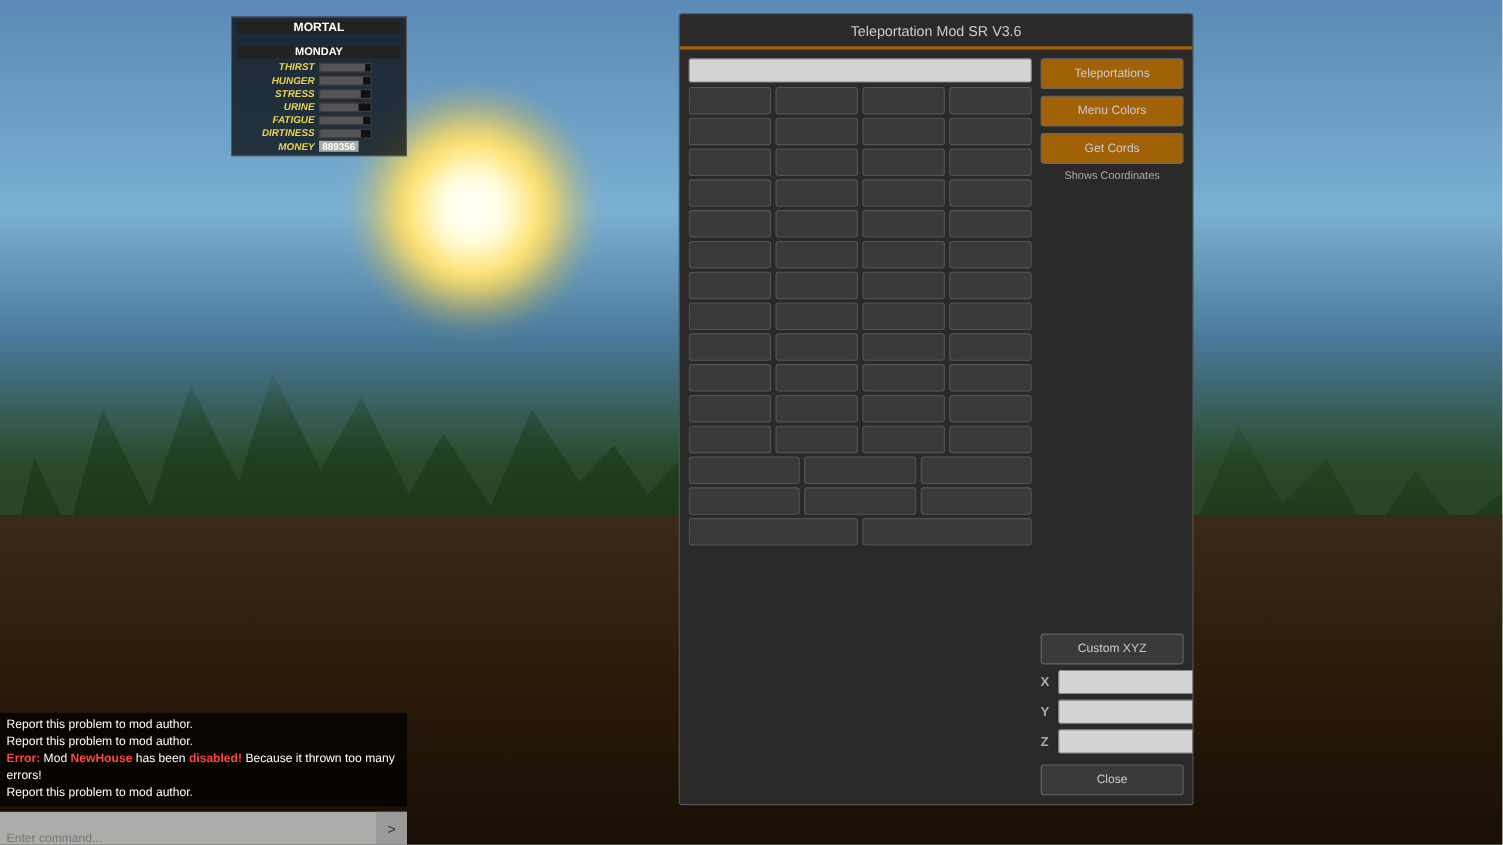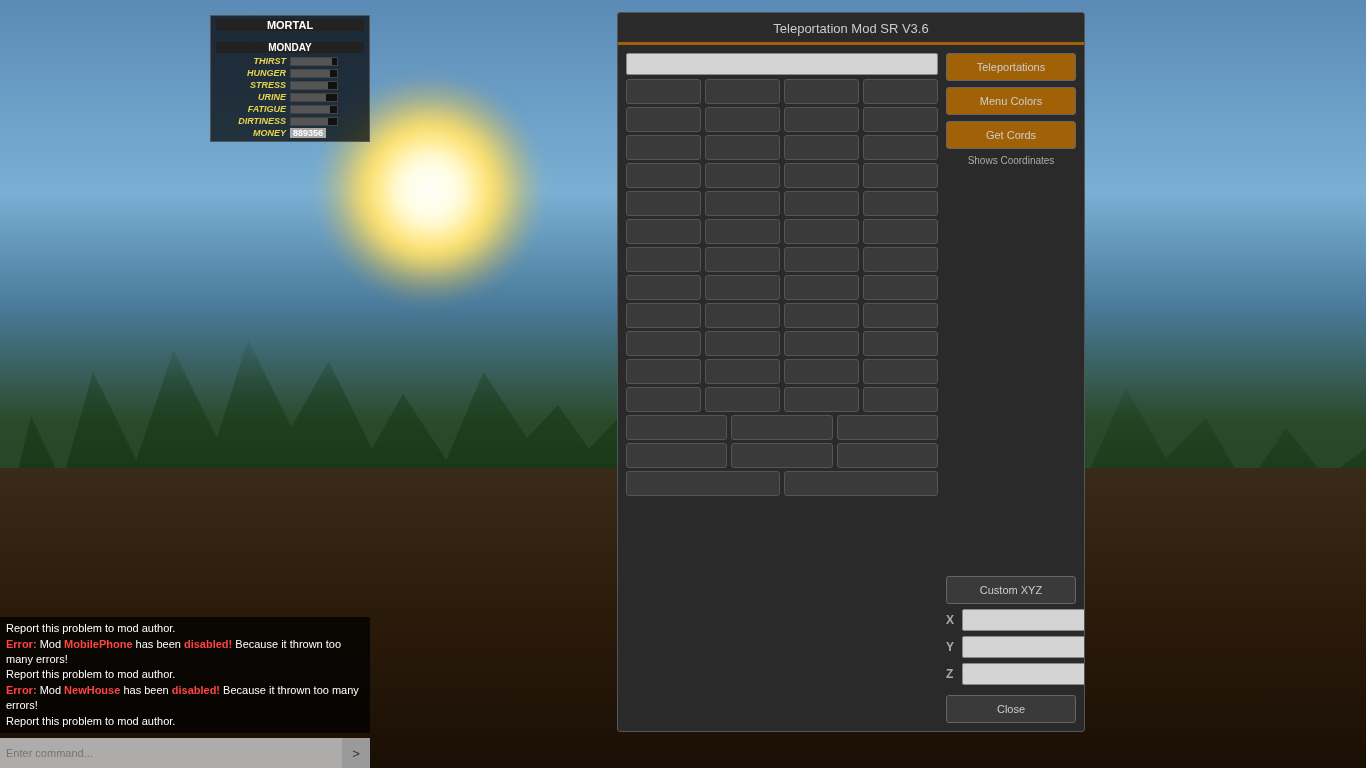--- a/index.html
+++ b/index.html
@@ -164,21 +164,21 @@
 
     
     .command-bar {
       position: absolute;
       bottom: 0;
       left: 0;
       width: 370px;
       height: 30px;
       background: rgba(200,200,200,0.85);
       display: flex;
-      align-items: center;
+      align-items: flex-end;
     }
 
     .command-input {
       flex: 1;
       background: transparent;
       border: none;
       outline: none;
       padding: 0 6px;
       font-size: 11px;
       color: #333;
@@ -402,28 +402,20 @@
     </div>
   </div>
   <div class="money-row">
     <span class="money-label">MONEY</span>
     <span class="money-value">889356</span>
   </div>
 </div>
 
 <div class="chat-log">
   <div class="line">Report this problem to mod author.</div>
-  <div class="line">
-    <span class="error-prefix">Error:</span>
-    <span class="normal"> Mod </span>
-    <span class="error-mod">MobilePhone</span>
-    <span class="normal"> has been </span>
-    <span class="error-disabled">disabled!</span>
-    <span class="normal"> Because it thrown too many errors!</span>
-  </div>
   <div class="line">Report this problem to mod author.</div>
   <div class="line">
     <span class="error-prefix">Error:</span>
     <span class="normal"> Mod </span>
     <span class="error-mod">NewHouse</span>
     <span class="normal"> has been </span>
     <span class="error-disabled">disabled!</span>
     <span class="normal"> Because it thrown too many errors!</span>
   </div>
   <div class="line">Report this problem to mod author.</div>

